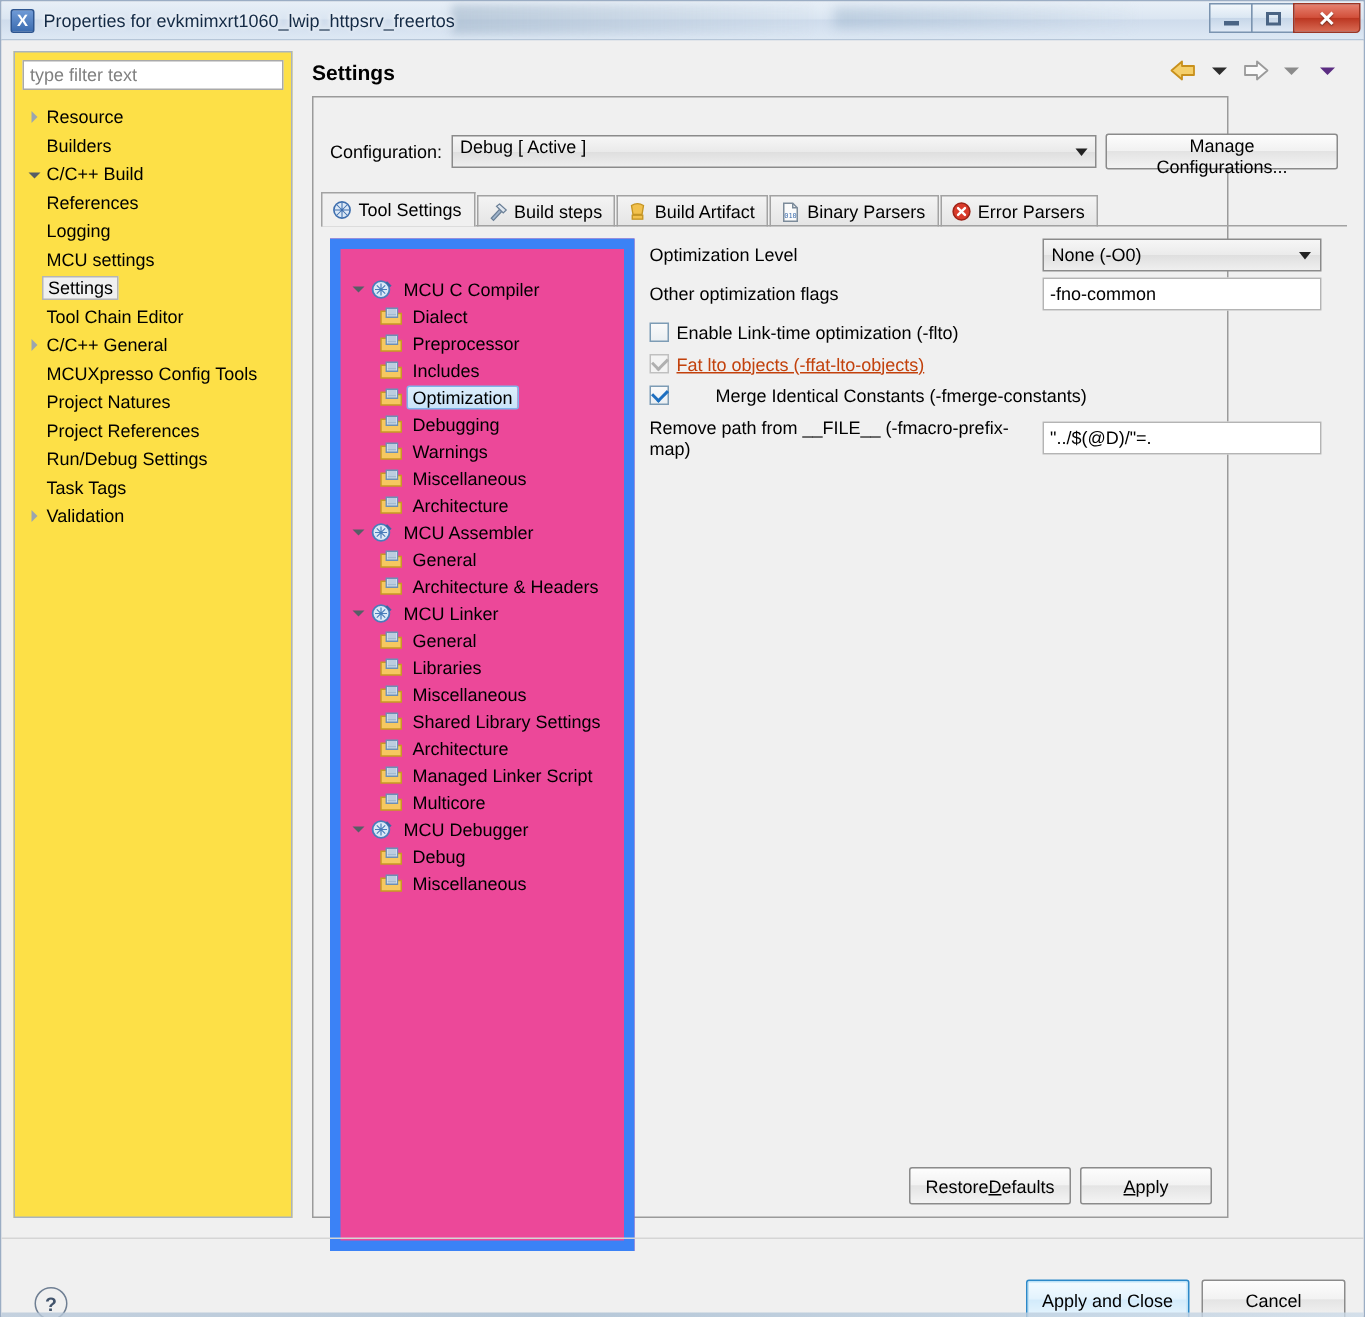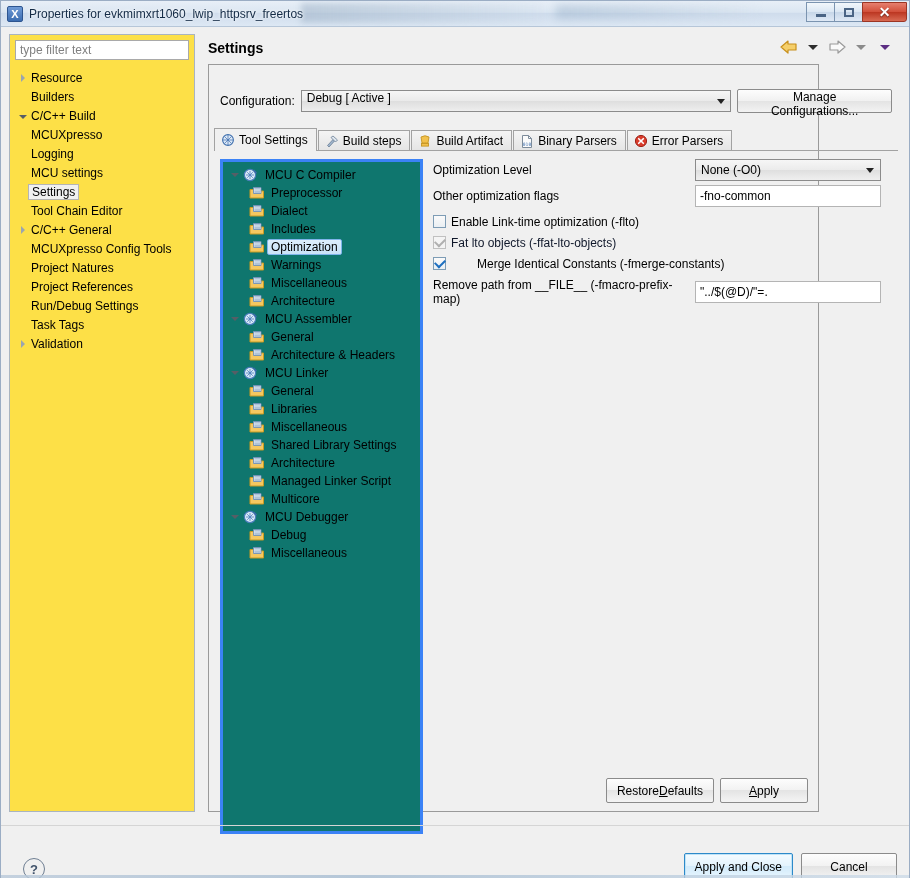--- a/index.html
+++ b/index.html
@@ -240,23 +240,23 @@
     position:absolute; left:5px; top:85px; width:684px; height:1px;
     background:#a2a2a2;
   }
   .tab.active + .tab { }
   .tab-icon { width:14px;height:14px;flex:none;display:flex;align-items:center;justify-content:center;}
 
   
   #tool-tree-box {
     position: absolute; left: 11px; top: 94px;
     width: 203px; height: 675px;
-    background: #0f766e;
-    border: 3px solid #3b82f6;
-    padding-top: 4px;
+    background: #ec4899;
+    border: 7px solid #3b82f6;
+    padding-top: 18px;
     overflow: hidden;
   }
   .tool-item {
     display:flex; align-items:center;
     height: 18px; font-size: 12px;
     white-space: nowrap;
   }
   .tool-item.lvl0 { padding-left: 8px; }
   .tool-item.lvl1 { padding-left: 26px; }
   .tool-item .tw {
@@ -320,21 +320,21 @@
   .cbox.checked::after {
     content:"";
     width:8px;height:5px;
     border-left:2px solid #1d6fc0; border-bottom:2px solid #1d6fc0;
     transform: rotate(-45deg);
     margin-top:-2px;
   }
   .cbox.disabled { border-color:#c0c0c0; background:#f4f4f4; }
   .cbox.disabled.checked::after { border-color:#b0b0b0; }
   .cb-label { font-size:12px; }
-  .cb-label.disabled { color:#0f172a; }
+  .cb-label.disabled { color:#c2410c;text-decoration:underline; }
 
   
   #apply-row {
     position: absolute; right: 10px; bottom: 8px;
     display:flex; gap: 6px;
   }
   .btn {
     height: 25px;
     min-width: 88px;
     padding: 0 10px;
@@ -417,21 +417,21 @@
             <span class="twisty"></span>
             <span class="nav-label">Builders</span>
           </div>
           <div class="nav-item">
             <span class="twisty">
               <span class="arrow-expanded"></span>
             </span>
             <span class="nav-label">C/C++ Build</span>
           </div>
           <div class="nav-item indent1">
-            <span class="nav-label">MCUXpresso</span>
+            <span class="nav-label">References</span>
           </div>
           <div class="nav-item indent1">
             <span class="nav-label">Logging</span>
           </div>
           <div class="nav-item indent1">
             <span class="nav-label">MCU settings</span>
           </div>
           <div class="nav-item indent1 selected">
             <span class="nav-label">Settings</span>
           </div>
@@ -574,45 +574,53 @@
                   <path d="M10.5 2 L13.5 5" stroke="#3a6aa5" stroke-width="1.6"></path>
                 </svg></span>
               <span class="tool-lbl">MCU C Compiler</span>
             </div>
             <div class="tool-item lvl1">
               <span class="ic"><svg width="16" height="14" viewBox="0 0 16 14">
                   <path d="M1 3.5 L6 3.5 L7.2 5 L14.5 5 L14.5 12 L1 12 Z" fill="#f6c860" stroke="#c89a22" stroke-width="1"></path>
                   <path d="M4.5 1.5 L12 1.5 L12 7.5 L4.5 7.5 Z" fill="#eef4fa" stroke="#6d8fb5" stroke-width=".9"></path>
                   <path d="M5.3 2.6 h5.8 M5.3 4 h5.8 M5.3 5.4 h5.8 M5.3 6.6 h5.8" stroke="#8aa6c4" stroke-width=".7"></path>
                 </svg></span>
+              <span class="tool-lbl">Dialect</span>
+            </div>
+            <div class="tool-item lvl1">
+              <span class="ic"><svg width="16" height="14" viewBox="0 0 16 14">
+                  <path d="M1 3.5 L6 3.5 L7.2 5 L14.5 5 L14.5 12 L1 12 Z" fill="#f6c860" stroke="#c89a22" stroke-width="1"></path>
+                  <path d="M4.5 1.5 L12 1.5 L12 7.5 L4.5 7.5 Z" fill="#eef4fa" stroke="#6d8fb5" stroke-width=".9"></path>
+                  <path d="M5.3 2.6 h5.8 M5.3 4 h5.8 M5.3 5.4 h5.8 M5.3 6.6 h5.8" stroke="#8aa6c4" stroke-width=".7"></path>
+                </svg></span>
               <span class="tool-lbl">Preprocessor</span>
             </div>
             <div class="tool-item lvl1">
               <span class="ic"><svg width="16" height="14" viewBox="0 0 16 14">
                   <path d="M1 3.5 L6 3.5 L7.2 5 L14.5 5 L14.5 12 L1 12 Z" fill="#f6c860" stroke="#c89a22" stroke-width="1"></path>
                   <path d="M4.5 1.5 L12 1.5 L12 7.5 L4.5 7.5 Z" fill="#eef4fa" stroke="#6d8fb5" stroke-width=".9"></path>
                   <path d="M5.3 2.6 h5.8 M5.3 4 h5.8 M5.3 5.4 h5.8 M5.3 6.6 h5.8" stroke="#8aa6c4" stroke-width=".7"></path>
                 </svg></span>
-              <span class="tool-lbl">Dialect</span>
-            </div>
-            <div class="tool-item lvl1">
-              <span class="ic"><svg width="16" height="14" viewBox="0 0 16 14">
-                  <path d="M1 3.5 L6 3.5 L7.2 5 L14.5 5 L14.5 12 L1 12 Z" fill="#f6c860" stroke="#c89a22" stroke-width="1"></path>
-                  <path d="M4.5 1.5 L12 1.5 L12 7.5 L4.5 7.5 Z" fill="#eef4fa" stroke="#6d8fb5" stroke-width=".9"></path>
-                  <path d="M5.3 2.6 h5.8 M5.3 4 h5.8 M5.3 5.4 h5.8 M5.3 6.6 h5.8" stroke="#8aa6c4" stroke-width=".7"></path>
-                </svg></span>
               <span class="tool-lbl">Includes</span>
             </div>
             <div class="tool-item lvl1 selected">
               <span class="ic"><svg width="16" height="14" viewBox="0 0 16 14">
                   <path d="M1 3.5 L6 3.5 L7.2 5 L14.5 5 L14.5 12 L1 12 Z" fill="#f6c860" stroke="#c89a22" stroke-width="1"></path>
                   <path d="M4.5 1.5 L12 1.5 L12 7.5 L4.5 7.5 Z" fill="#eef4fa" stroke="#6d8fb5" stroke-width=".9"></path>
                   <path d="M5.3 2.6 h5.8 M5.3 4 h5.8 M5.3 5.4 h5.8 M5.3 6.6 h5.8" stroke="#8aa6c4" stroke-width=".7"></path>
                 </svg></span>
               <span class="tool-lbl">Optimization</span>
+            </div>
+            <div class="tool-item lvl1">
+              <span class="ic"><svg width="16" height="14" viewBox="0 0 16 14">
+                  <path d="M1 3.5 L6 3.5 L7.2 5 L14.5 5 L14.5 12 L1 12 Z" fill="#f6c860" stroke="#c89a22" stroke-width="1"></path>
+                  <path d="M4.5 1.5 L12 1.5 L12 7.5 L4.5 7.5 Z" fill="#eef4fa" stroke="#6d8fb5" stroke-width=".9"></path>
+                  <path d="M5.3 2.6 h5.8 M5.3 4 h5.8 M5.3 5.4 h5.8 M5.3 6.6 h5.8" stroke="#8aa6c4" stroke-width=".7"></path>
+                </svg></span>
+              <span class="tool-lbl">Debugging</span>
             </div>
             <div class="tool-item lvl1">
               <span class="ic"><svg width="16" height="14" viewBox="0 0 16 14">
                   <path d="M1 3.5 L6 3.5 L7.2 5 L14.5 5 L14.5 12 L1 12 Z" fill="#f6c860" stroke="#c89a22" stroke-width="1"></path>
                   <path d="M4.5 1.5 L12 1.5 L12 7.5 L4.5 7.5 Z" fill="#eef4fa" stroke="#6d8fb5" stroke-width=".9"></path>
                   <path d="M5.3 2.6 h5.8 M5.3 4 h5.8 M5.3 5.4 h5.8 M5.3 6.6 h5.8" stroke="#8aa6c4" stroke-width=".7"></path>
                 </svg></span>
               <span class="tool-lbl">Warnings</span>
             </div>
             <div class="tool-item lvl1">

